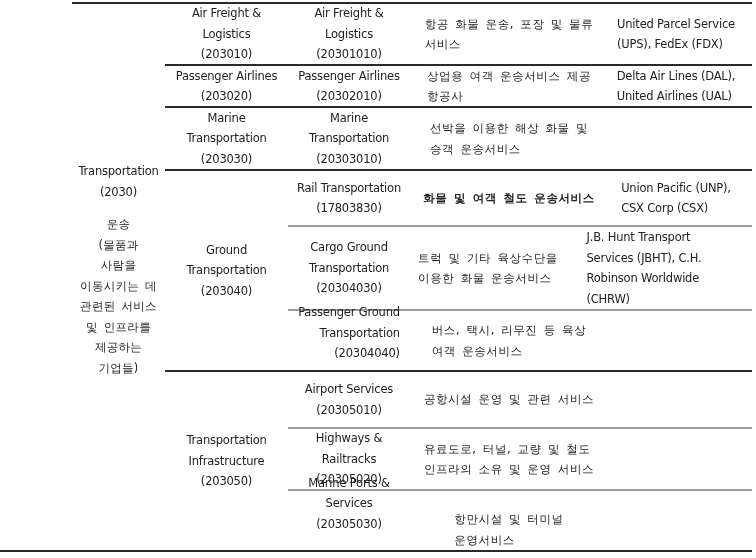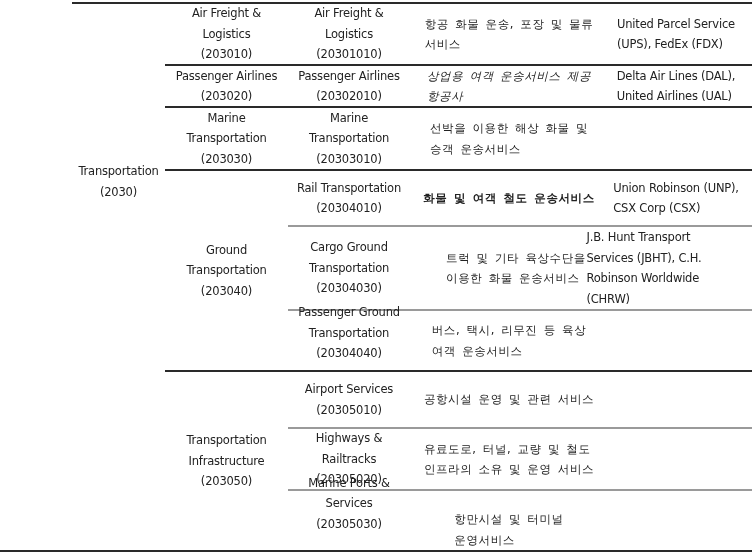--- a/index.html
+++ b/index.html
@@ -26,20 +26,28 @@
   <div class="hline thin" style="left:288px; top:225px; width:464px;"></div>
   <div class="hline thin" style="left:288px; top:309px; width:464px;"></div>
   <div class="hline" style="left:165px; top:370px; width:587px;"></div>
   <div class="hline thin" style="left:288px; top:427px; width:464px;"></div>
   <div class="hline thin" style="left:288px; top:489px; width:464px;"></div>
   <div class="hline" style="left:0px; top:550px; width:752px;"></div>
 
   <div class="cell center" style="left:72px; top:4px; width:93px; height:546px; flex-direction:column; padding-top:157px; justify-content:flex-start;">
     <span>Transportation
 (2030)</span>
+    <span class="ko" style="margin-top:12px; letter-spacing:0.3px;">운송
+(물품과
+사람을
+이동시키는 데
+관련된 서비스
+및 인프라를
+제공하는
+기업들)</span>
   </div>
 
   <div class="cell center" style="left:165px; top:4px; width:123px; height:60px;">
     <span>Air Freight &amp;
 Logistics
 (203010)</span>
   </div>
   <div class="cell center" style="left:165px; top:66px; width:123px; height:40px;">
     <span>Passenger Airlines
 (203020)</span>
@@ -71,21 +79,21 @@
     </div>
   <div class="cell left" style="left:600px; top:4px; width:152px; height:60px;">
     <span>United Parcel Service
 (UPS), FedEx (FDX)</span>
     </div>
 
   <div class="cell center" style="left:288px; top:66px; width:122px; height:40px;">
     <span>Passenger Airlines
 (20302010)</span>
     </div>
-  <div class="cell left ko" style="left:419px; top:66px; width:180px; height:40px;font-style:italic;">
+  <div class="cell left ko" style="left:419px; top:66px; width:180px; height:40px;">
     <span>상업용 여객 운송서비스 제공
 항공사</span>
     </div>
   <div class="cell left" style="left:600px; top:66px; width:152px; height:40px;">
     <span>Delta Air Lines (DAL),
 United Airlines (UAL)</span>
     </div>
 
   <div class="cell center" style="left:288px; top:108px; width:122px; height:61px;">
     <span>Marine
@@ -95,47 +103,47 @@
   <div class="cell left ko" style="left:419px; top:108px; width:180px; height:61px;">
     <span>선박을 이용한 해상 화물 및
 승객 운송서비스</span>
     </div>
   <div class="cell left" style="left:600px; top:108px; width:152px; height:61px;">
     <span></span>
     </div>
 
   <div class="cell center" style="left:288px; top:171px; width:122px; height:54px;">
     <span>Rail Transportation
-(20304010)</span>
+(17803830)</span>
     </div>
   <div class="cell left ko" style="left:419px; top:171px; width:180px; height:54px;font-weight:bold;">
     <span>화물 및 여객 철도 운송서비스</span>
     </div>
   <div class="cell left" style="left:600px; top:171px; width:152px; height:54px;">
-    <span>Union Robinson (UNP),
+    <span>Union Pacific (UNP),
 CSX Corp (CSX)</span>
     </div>
 
   <div class="cell center" style="left:288px; top:227px; width:122px; height:82px;">
     <span>Cargo Ground
 Transportation
 (20304030)</span>
     </div>
-  <div class="cell left ko" style="left:426px; top:227px; width:180px; height:82px;">
+  <div class="cell left ko" style="left:398px; top:227px; width:180px; height:82px;">
     <span>트럭 및 기타 육상수단을
 이용한 화물 운송서비스</span>
     </div>
   <div class="cell left" style="left:568px; top:227px; width:152px; height:82px;">
     <span>J.B. Hunt Transport
 Services (JBHT), C.H.
 Robinson Worldwide
 (CHRW)</span>
     </div>
 
-  <div class="cell center" style="left:288px; top:311px; width:122px; height:44px;">
+  <div class="cell center" style="left:288px; top:311px; width:122px; height:44px;text-align:right;">
     <span>Passenger Ground
 Transportation
 (20304040)</span>
     </div>
   <div class="cell left ko" style="left:419px; top:311px; width:180px; height:59px;">
     <span>버스, 택시, 리무진 등 육상
 여객 운송서비스</span>
     </div>
   <div class="cell left" style="left:600px; top:311px; width:152px; height:59px;">
     <span></span>

